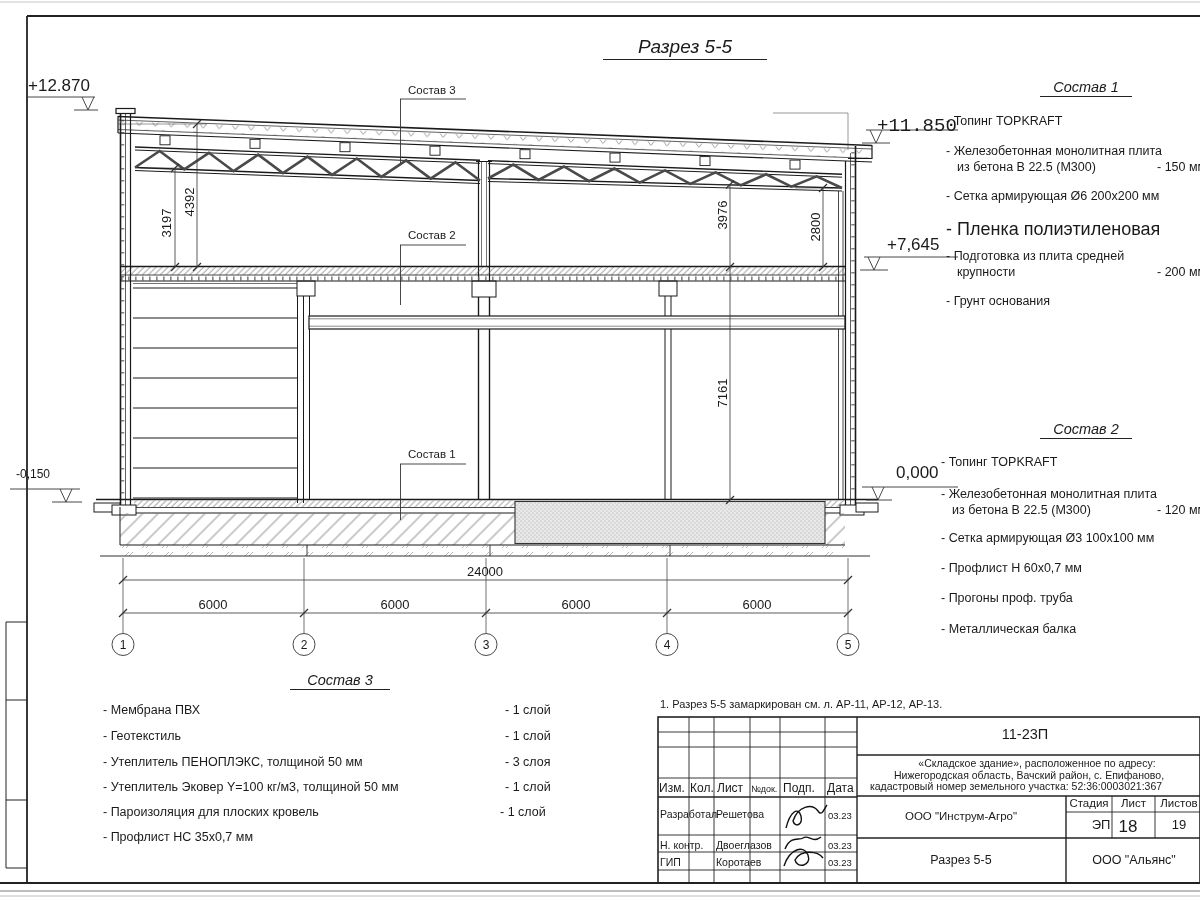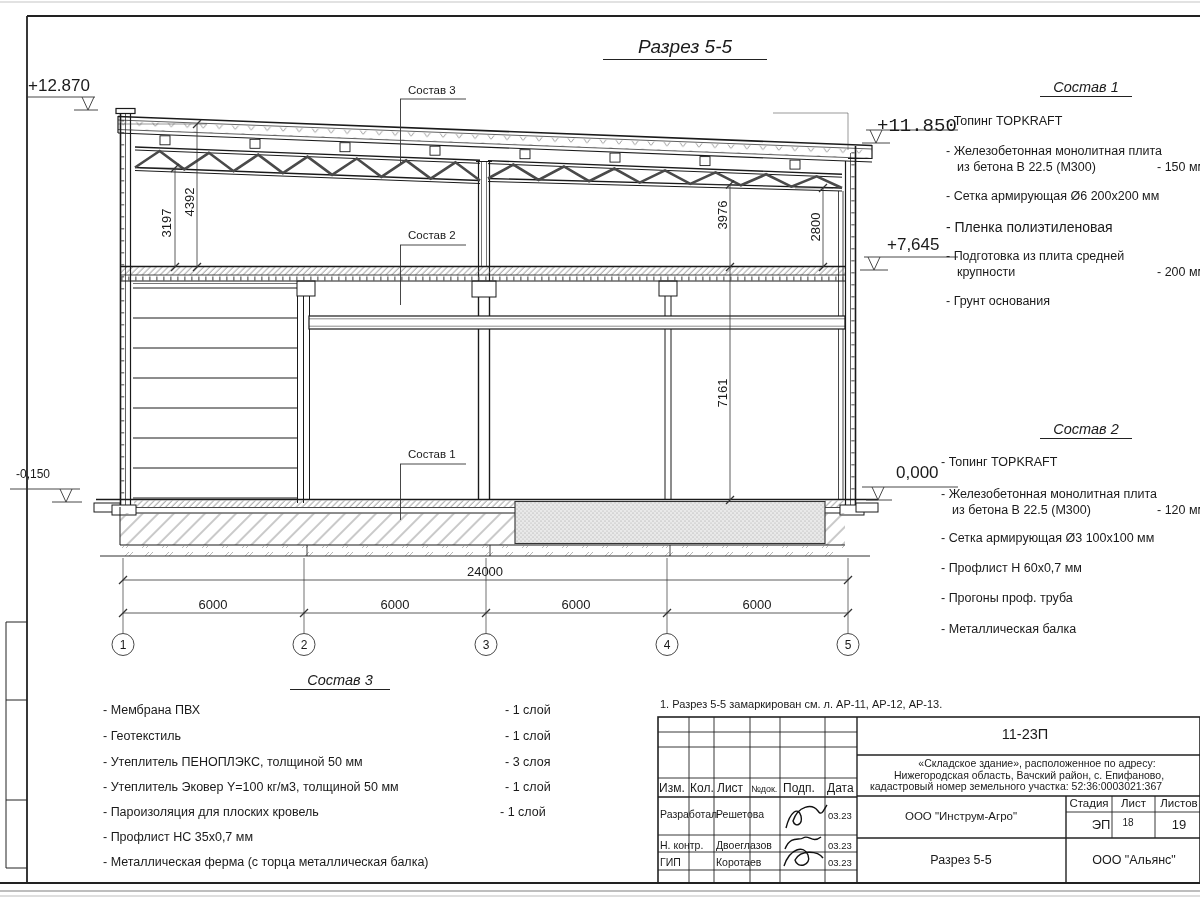--- a/index.html
+++ b/index.html
@@ -344,21 +344,21 @@
   <div class="t ctr" style="left:475px;top:638px;width:22px;font-size:12px;">3</div>
   <div class="t ctr" style="left:656px;top:638px;width:22px;font-size:12px;">4</div>
   <div class="t ctr" style="left:837px;top:638px;width:22px;font-size:12px;">5</div>
 
   <div class="t it ul ctr" style="left:1040px;top:79px;width:92px;font-size:14.5px;">Состав 1</div>
   <div class="t" style="left:946px;top:114px;font-size:12.5px;">- Топинг TOPKRAFT</div>
   <div class="t" style="left:946px;top:144px;font-size:12.5px;">- Железобетонная  монолитная плита</div>
   <div class="t" style="left:957px;top:160px;font-size:12.5px;">из бетона  В 22.5 (М300)</div>
   <div class="t" style="left:1157px;top:160px;font-size:12.5px;">- 150 мм</div>
   <div class="t" style="left:946px;top:189px;font-size:12.5px;">- Сетка армирующая Ø6 200х200 мм</div>
-  <div class="t" style="left:946px;top:219px;font-size:14px;">- Пленка полиэтиленовая</div>
+  <div class="t" style="left:946px;top:219px;font-size:18px;">- Пленка полиэтиленовая</div>
   <div class="t" style="left:946px;top:249px;font-size:12.5px;">- Подготовка из плита средней</div>
   <div class="t" style="left:957px;top:265px;font-size:12.5px;">крупности</div>
   <div class="t" style="left:1157px;top:265px;font-size:12.5px;">- 200 мм</div>
   <div class="t" style="left:946px;top:294px;font-size:12.5px;">- Грунт основания</div>
 
   <div class="t it ul ctr" style="left:1040px;top:421px;width:92px;font-size:14.5px;">Состав 2</div>
   <div class="t" style="left:941px;top:455px;font-size:12.5px;">- Топинг TOPKRAFT</div>
   <div class="t" style="left:941px;top:487px;font-size:12.5px;">- Железобетонная  монолитная плита</div>
   <div class="t" style="left:952px;top:503px;font-size:12.5px;">из бетона  В 22.5 (М300)</div>
   <div class="t" style="left:1157px;top:503px;font-size:12.5px;">- 120 мм</div>
@@ -372,21 +372,20 @@
   <div class="t" style="left:505px;top:703px;font-size:12.5px;">- 1 слой</div>
   <div class="t" style="left:103px;top:729px;font-size:12.5px;">- Геотекстиль</div>
   <div class="t" style="left:505px;top:729px;font-size:12.5px;">- 1 слой</div>
   <div class="t" style="left:103px;top:755px;font-size:12.5px;">- Утеплитель ПЕНОПЛЭКС, толщиной 50 мм</div>
   <div class="t" style="left:505px;top:755px;font-size:12.5px;">- 3 слоя</div>
   <div class="t" style="left:103px;top:780px;font-size:12.5px;">- Утеплитель Эковер Y=100 кг/м3, толщиной 50 мм</div>
   <div class="t" style="left:505px;top:780px;font-size:12.5px;">- 1 слой</div>
   <div class="t" style="left:103px;top:805px;font-size:12.5px;">- Пароизоляция для плоских кровель</div>
   <div class="t" style="left:500px;top:805px;font-size:12.5px;">- 1 слой</div>
   <div class="t" style="left:103px;top:830px;font-size:12.5px;">- Профлист НС 35х0,7 мм</div>
-  <div class="t" style="left:103px;top:855px;font-size:12.5px;">- Металлическая ферма (с торца металлическая балка)</div>
 
   <div class="t" style="left:660px;top:698px;font-size:11px;">1. Разрез 5-5 замаркирован см. л. АР-11, АР-12, АР-13.</div>
 
   <div class="t ctr" style="left:900px;top:726px;width:250px;font-size:14.5px;">11-23П</div>
   <div class="t ctr" style="left:858px;top:757px;width:358px;font-size:10.5px;">«Складское здание», расположенное по адресу:</div>
   <div class="t ctr" style="left:858px;top:768.5px;width:342px;font-size:10.5px;">Нижегородская область, Вачский район, с. Епифаново,</div>
   <div class="t ctr" style="left:858px;top:780px;width:316px;font-size:10.5px;">кадастровый номер земельного участка: 52:36:0003021:367</div>
 
   <div class="t" style="left:659px;top:781px;font-size:12px;">Изм.</div>
   <div class="t" style="left:690px;top:781px;font-size:12px;">Кол.</div>
@@ -406,16 +405,16 @@
   <div class="t" style="left:828px;top:857px;font-size:9.5px;">03.23</div>
 
   <div class="t ctr" style="left:860px;top:810px;width:202px;font-size:11.5px;">ООО "Инструм-Агро"</div>
   <div class="t ctr" style="left:860px;top:853px;width:202px;font-size:12.5px;">Разрез 5-5</div>
   <div class="t ctr" style="left:1068px;top:853px;width:132px;font-size:12.5px;">ООО "Альянс"</div>
 
   <div class="t ctr" style="left:1067px;top:797px;width:44px;font-size:11.5px;">Стадия</div>
   <div class="t ctr" style="left:1113px;top:797px;width:41px;font-size:11.5px;">Лист</div>
   <div class="t ctr" style="left:1156px;top:797px;width:46px;font-size:11.5px;">Листов</div>
   <div class="t ctr" style="left:1067px;top:817px;width:68px;font-size:13px;">ЭП</div>
-  <div class="t ctr" style="left:1113px;top:817px;width:30px;font-size:10px;">18</div>
+  <div class="t ctr" style="left:1113px;top:817px;width:30px;font-size:17px;">18</div>
   <div class="t ctr" style="left:1156px;top:817px;width:46px;font-size:13px;">19</div>
 
 </div>
 
 </body></html>

